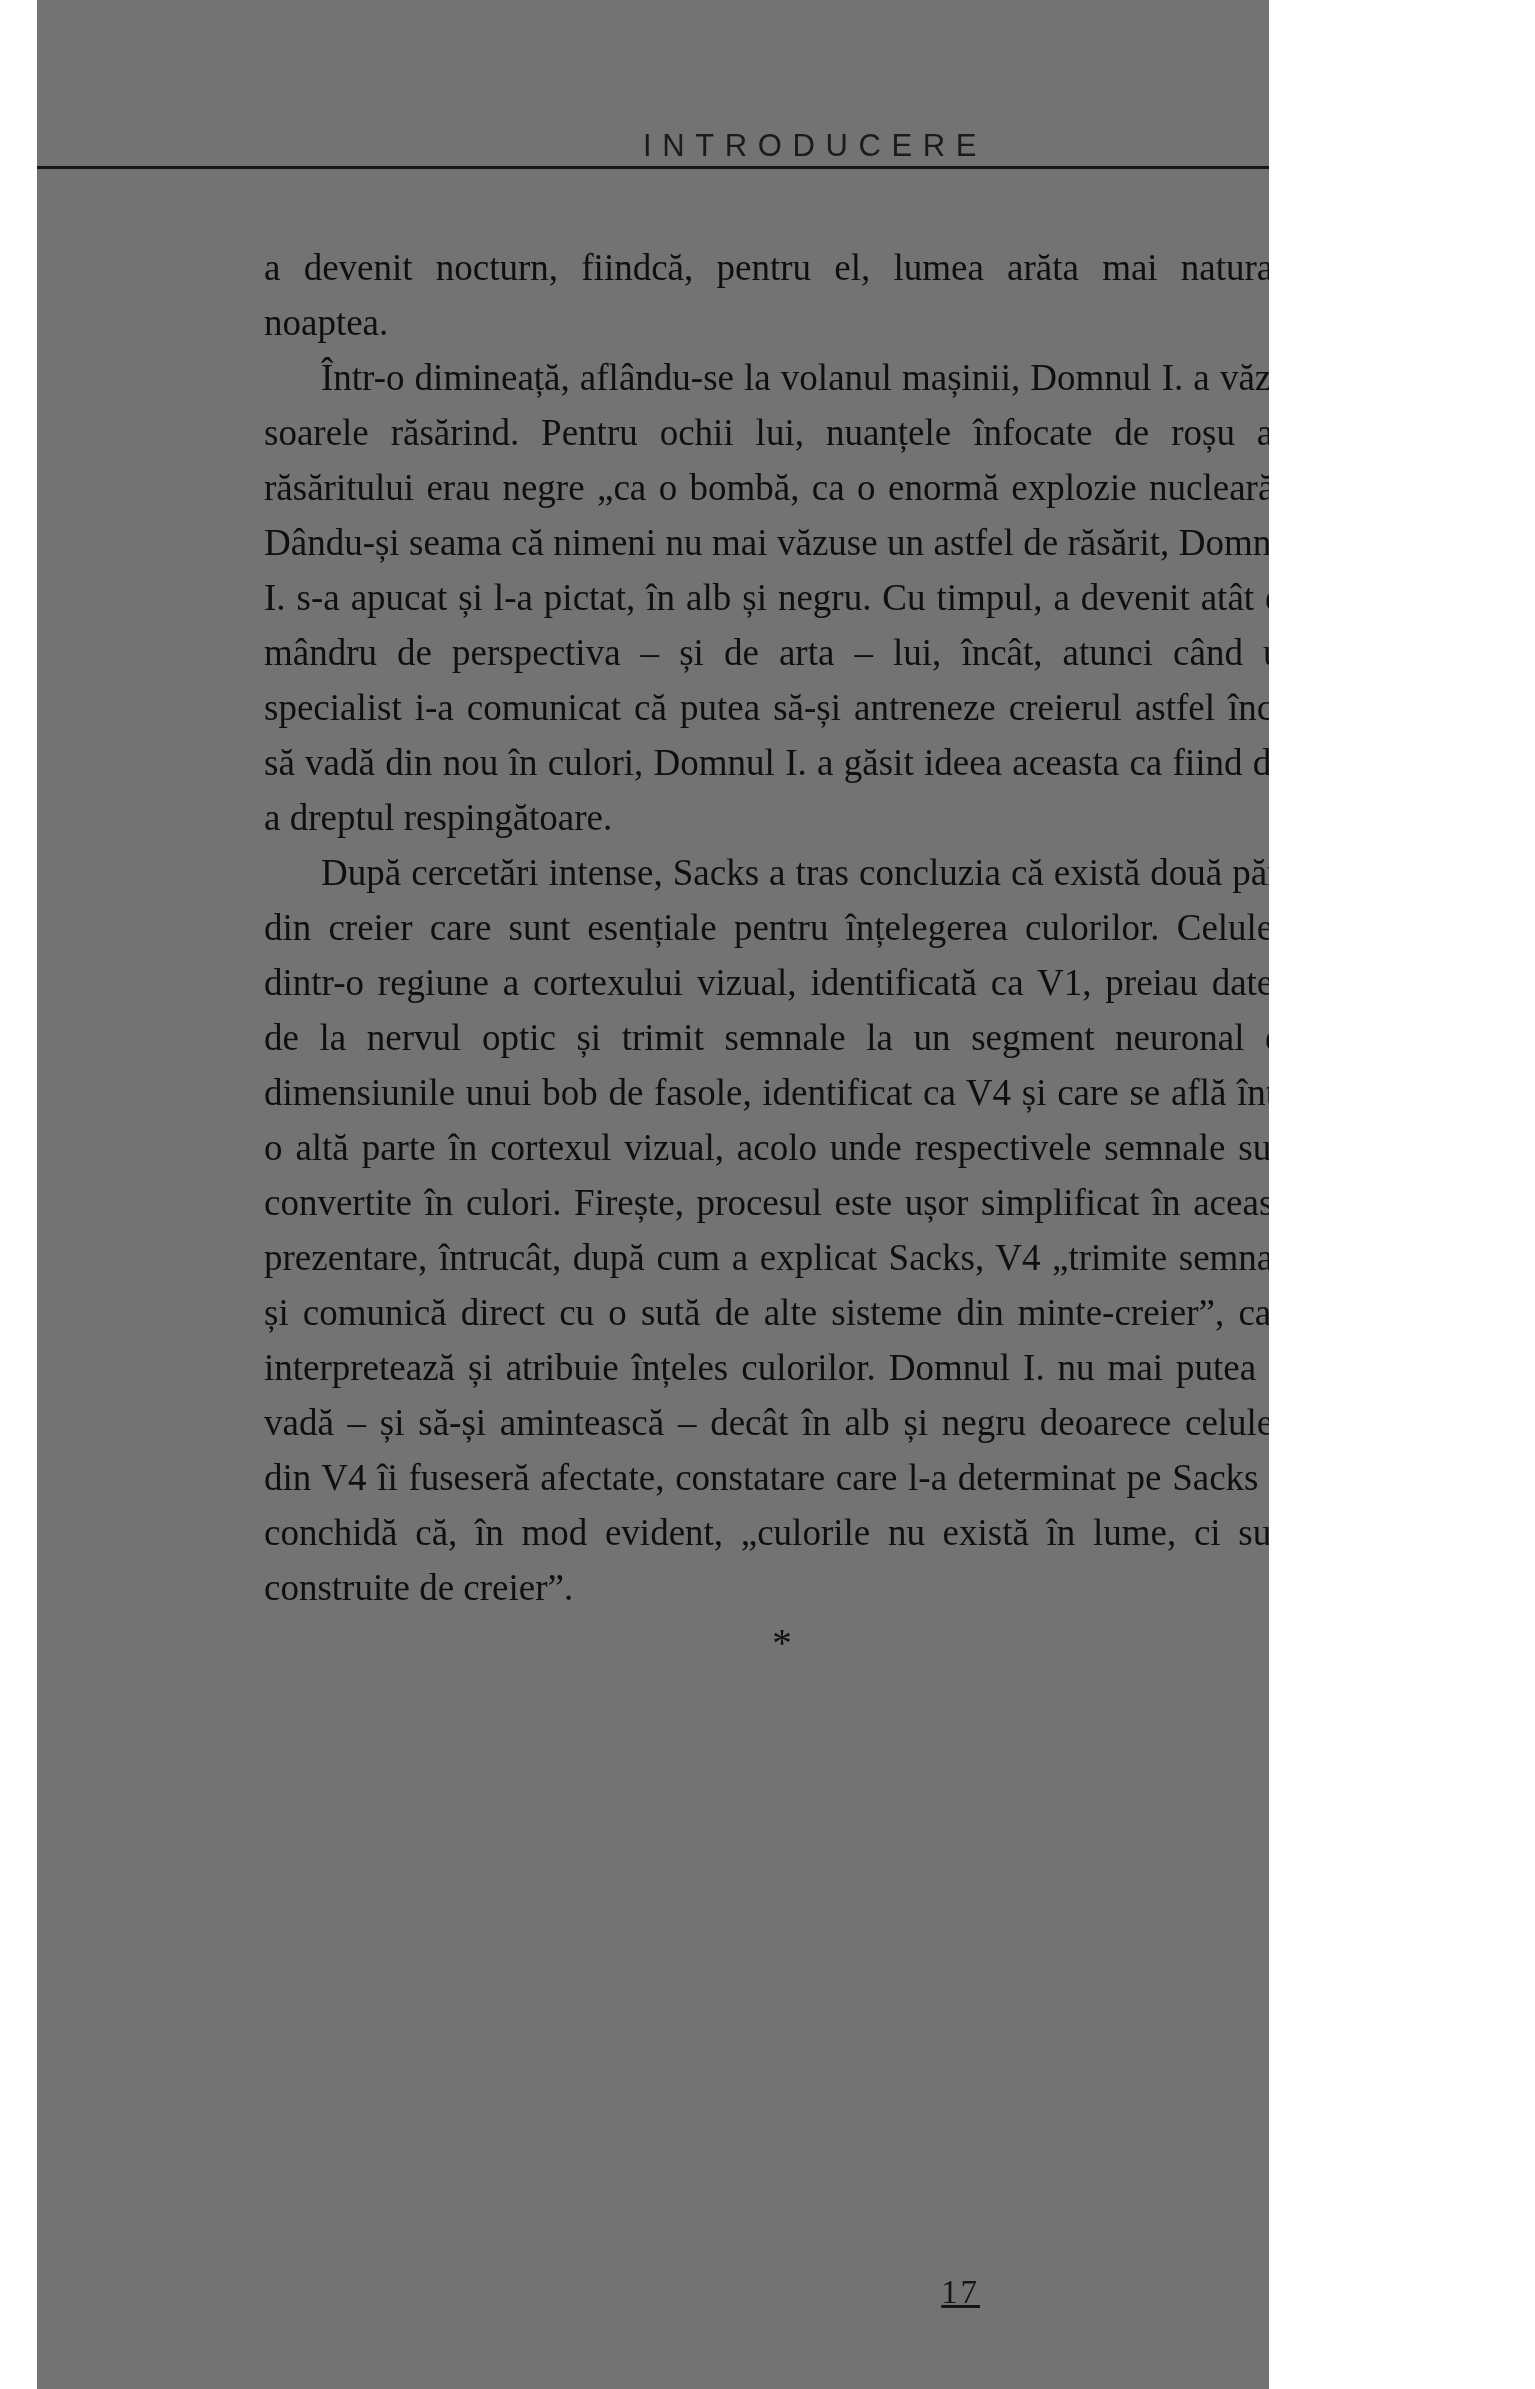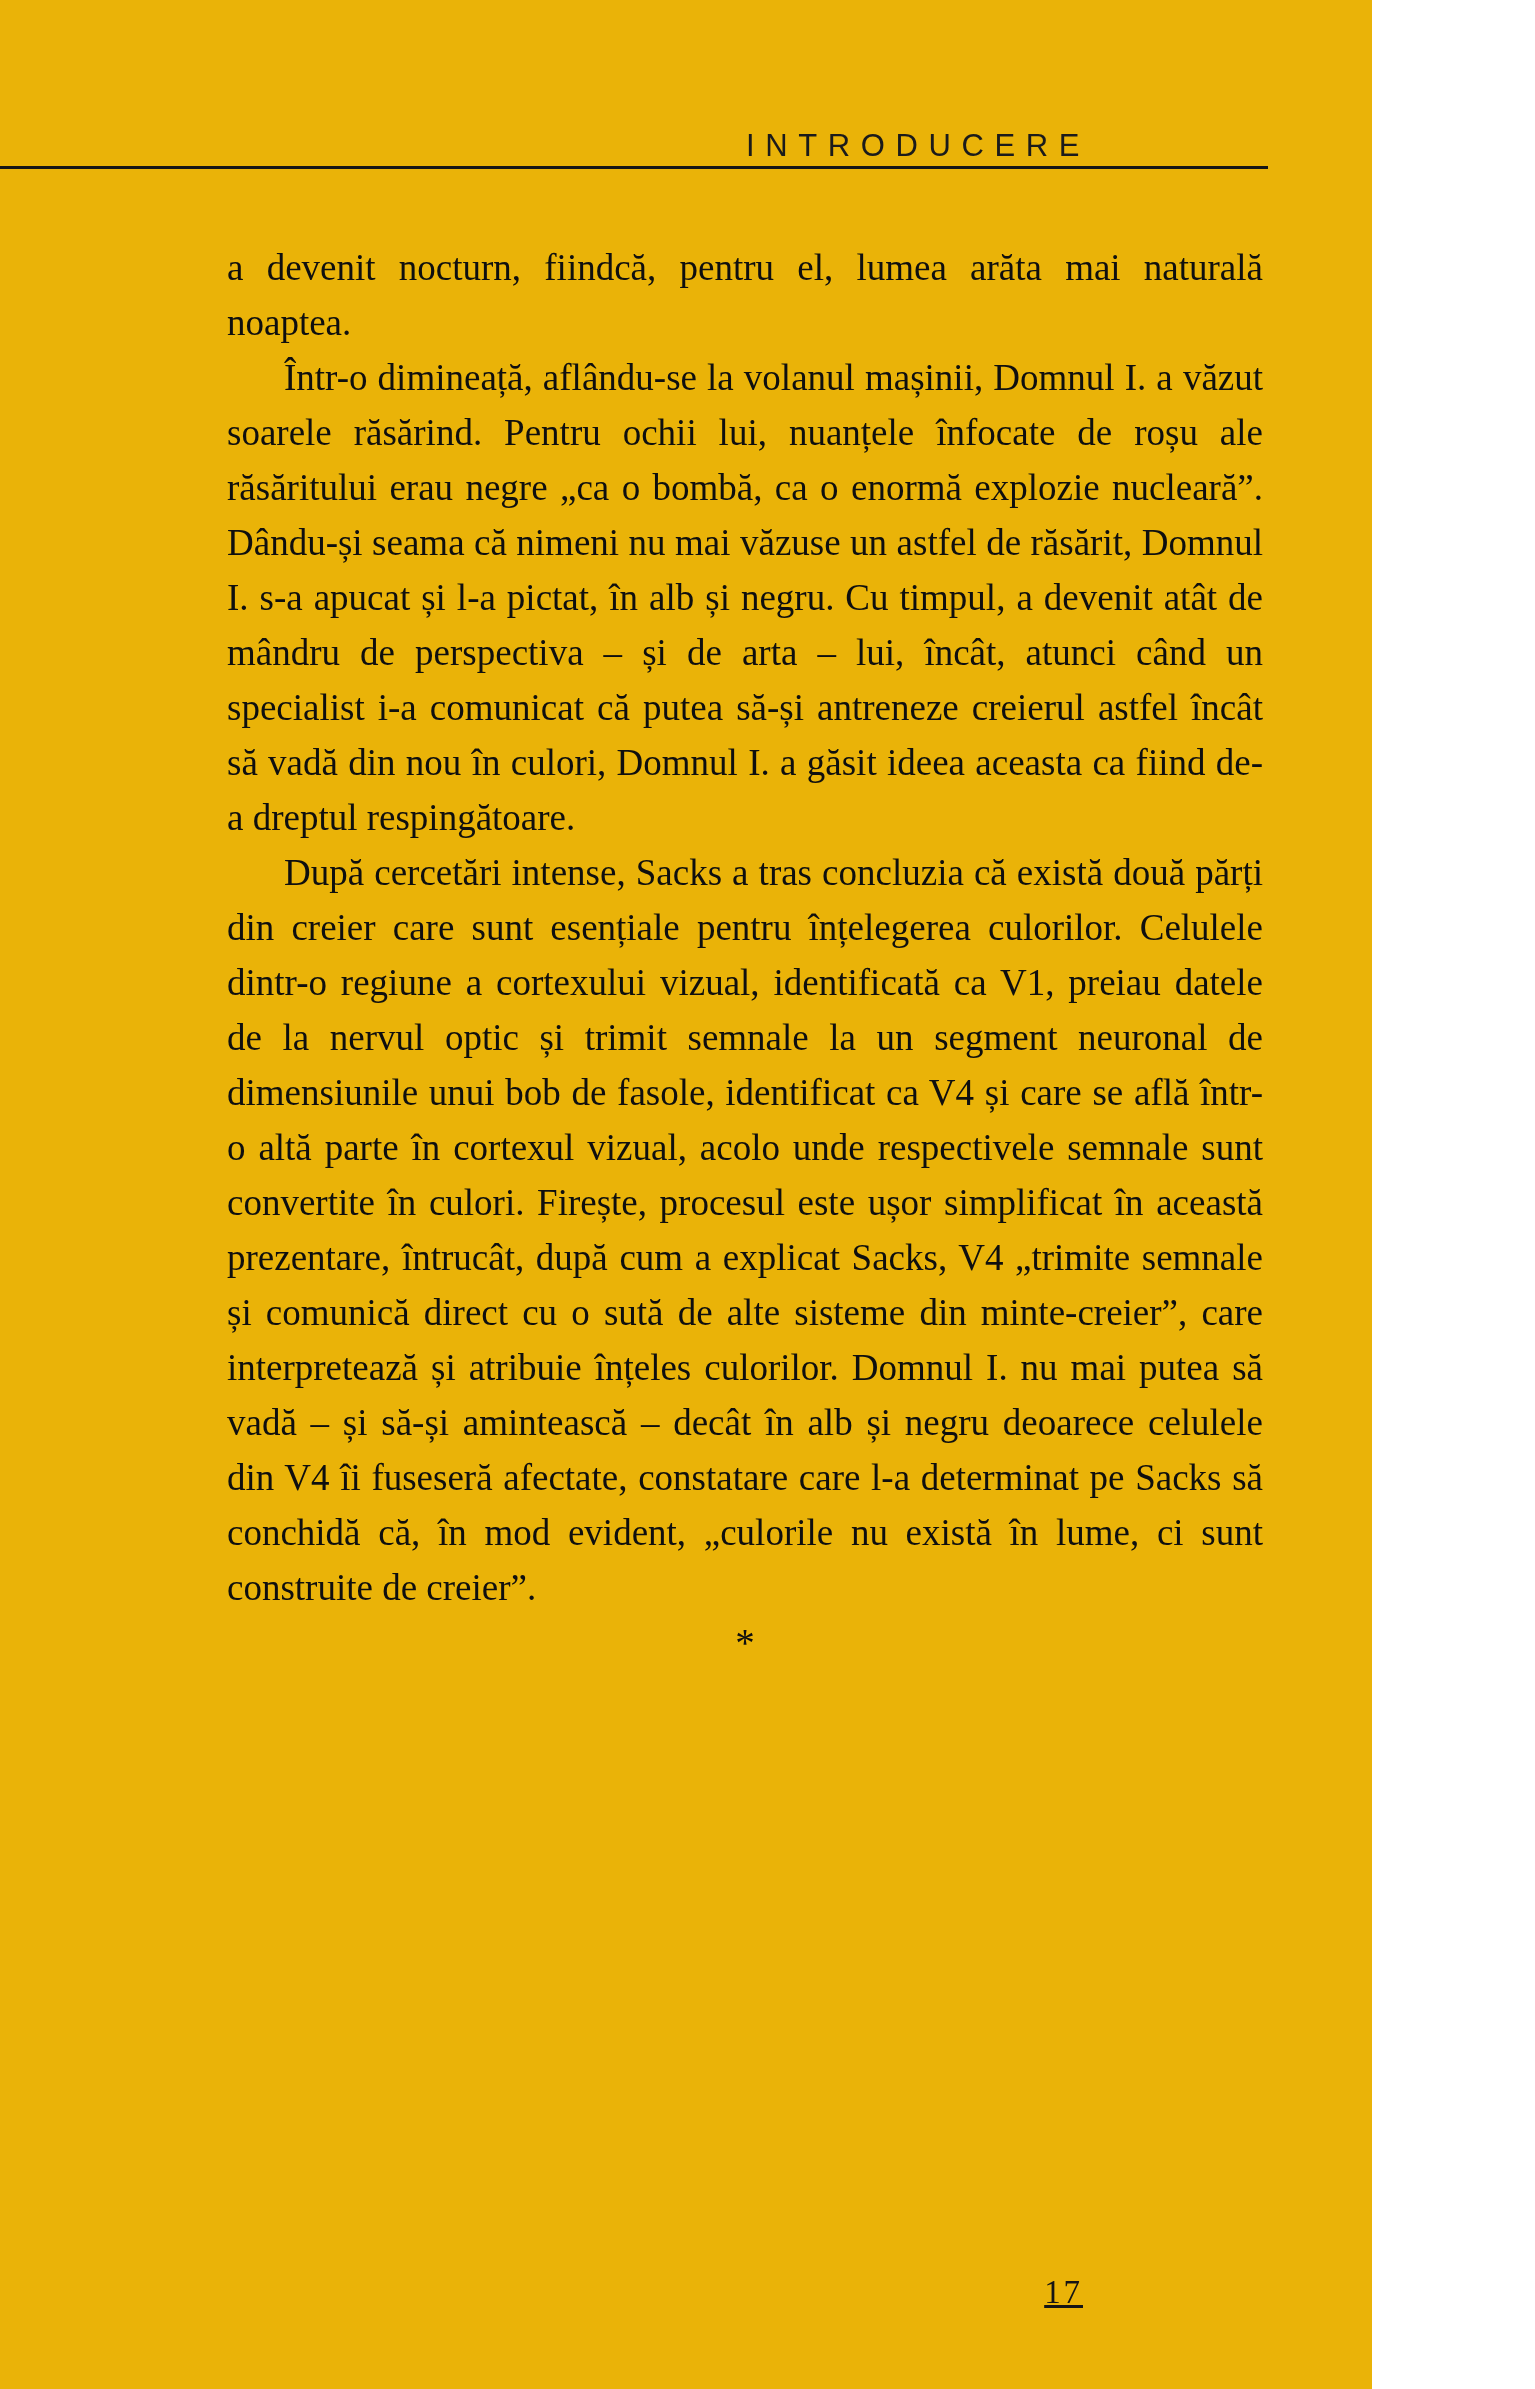--- a/index.html
+++ b/index.html
@@ -2,26 +2,27 @@
 <html lang="ro" style="font-size:7.7px"><head>
 <meta charset="utf-8">
 <style>
   html, body {
     margin: 0;
     padding: 0;
     background: #ffffff;
   }
   .page {
     position: relative;
-    width: 1372px;
+    width: 1232px;
     height: 2389px;
-    background: #eab308;
+    background: #737373;
     overflow: hidden;
     font-family: "Liberation Serif", "DejaVu Serif", serif;
     color: #101010;
+    margin-left: 37px;
   }
   .running-header {
     position: absolute;
     top: 128px;
     right: 282px;
     font-family: "Liberation Sans", "DejaVu Sans", sans-serif;
     font-size: 31px;
     font-weight: 400;
     letter-spacing: 10.6px;
     color: #1b1b1b;

